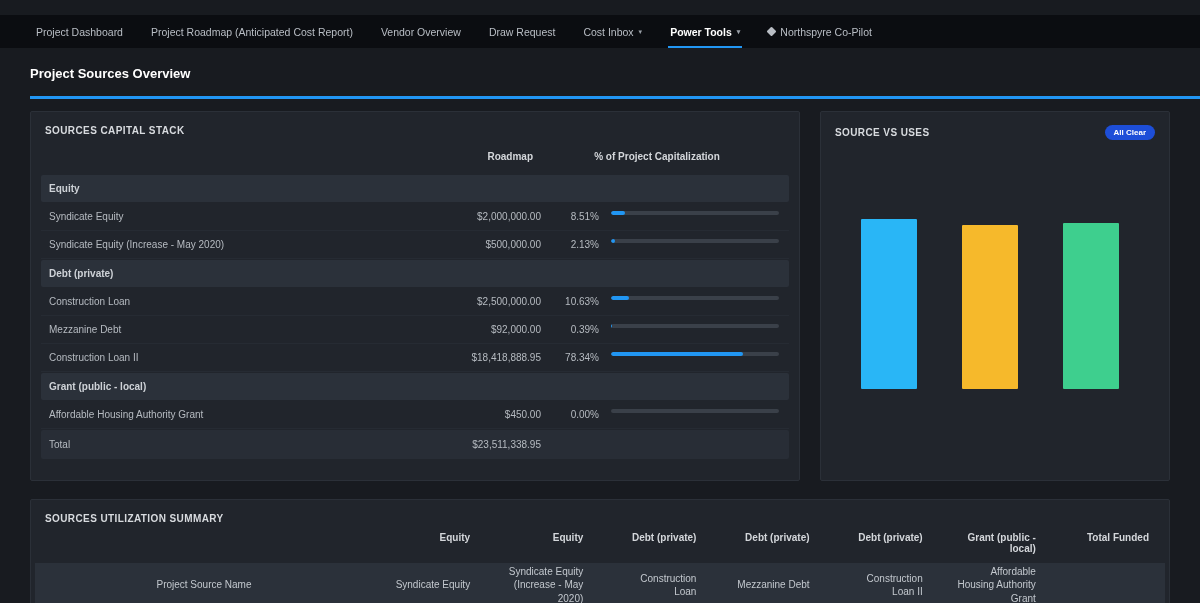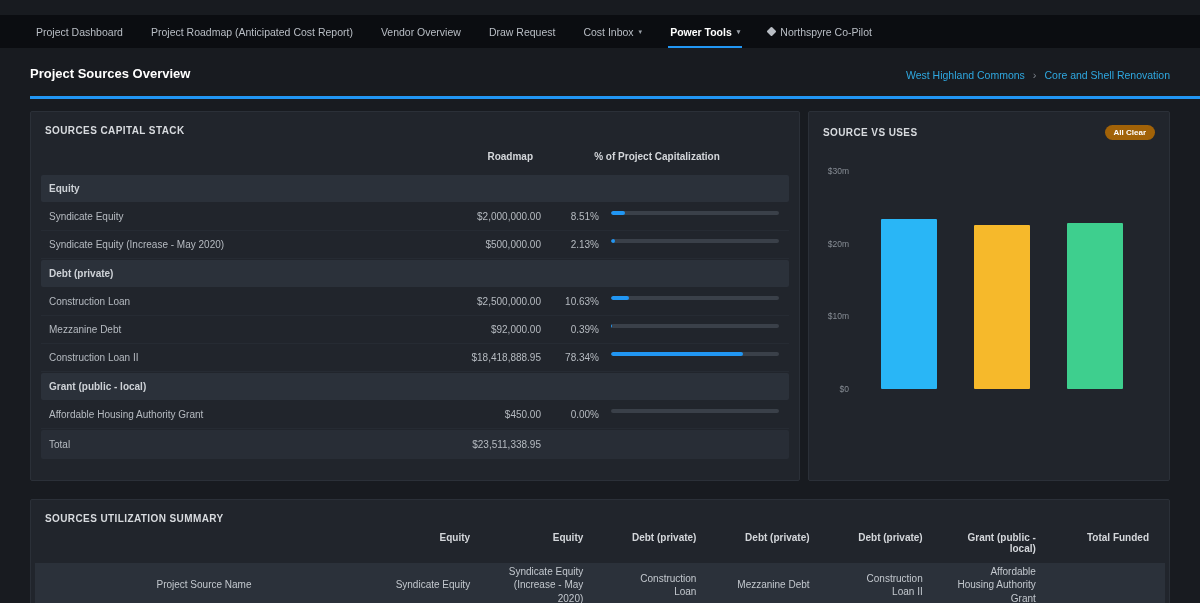--- a/index.html
+++ b/index.html
@@ -19,27 +19,27 @@
 
   
   .page-head { display:flex; justify-content:space-between; align-items:flex-end; padding:18px 30px 0 30px; }
   .page-title { font-size:13px; font-weight:bold; color:#ffffff; }
   .breadcrumb { font-size:10.5px; display:flex; align-items:center; gap:8px; }
   .crumb { color:#2fa8e0; cursor:pointer; }
   .crumb-sep { color:#7d838b; font-size:11px; }
   .head-divider { height:3px; background:#2196f3; margin:15px 0 0 30px; }
 
   
-  .row-cards { display:flex; gap:8px; margin:12px 30px 0 30px;border-radius:6px; }
+  .row-cards { display:flex; gap:20px; margin:12px 30px 0 30px;border-radius:6px; }
   .card { background:#21252c; border:1px solid #2b3038; border-radius:2px; }
   .card-cap { width:770px; height:370px; }
   .card-chart { flex:1; height:370px; display:flex; flex-direction:column; }
   .card-head { display:flex; justify-content:space-between; align-items:center; padding:13px 14px 11px 14px; }
   .card-title { font-size:10px; font-weight:bold; letter-spacing:.4px; color:#d8dbdf; }
-  .badge { background:#a16207; color:#fff; font-size:8px; font-weight:bold; padding:3px 9px; border-radius:8px; }
+  .badge { background:#1d4ed8; color:#fff; font-size:8px; font-weight:bold; padding:3px 9px; border-radius:8px; }
 
   
   .cap-table { padding:0 10px; }
   .cap-header { display:flex; align-items:center; font-size:10px; font-weight:bold; color:#d4d7db; padding:4px 8px 12px 8px; }
   .cap-name { flex:1; padding-left:8px; }
   .cap-amount { width:150px; text-align:right; }
   .cap-pct { width:248px; display:flex; align-items:flex-start; }
   .cap-pct-h { width:248px; text-align:center; }
   .cap-row { display:flex; align-items:center; height:28px; border-bottom:1px solid #262b33;
              font-size:10px; color:#b6bbc1; }
@@ -97,25 +97,20 @@
       <span class="caret">▾</span>
     </div>
     <div class="nav-item">
       <span class="copilot-icon"></span>
       <span>Northspyre Co-Pilot</span>
     </div>
   </div>
 
 <div class="page-head">
   <div class="page-title">Project Sources Overview</div>
-  <div class="breadcrumb">
-    <span class="crumb">West Highland Commons</span>
-    <span class="crumb-sep">›</span>
-    <span class="crumb">Core and Shell Renovation</span>
-  </div>
 </div>
 <div class="head-divider"></div>
 
 <div class="row-cards">
 
   <div class="card card-cap">
     <div class="card-head">
       <div class="card-title">SOURCES CAPITAL STACK</div>
     </div>
     <div class="cap-table">
@@ -204,26 +199,20 @@
         </div>
     </div>
   </div>
 
   <div class="card card-chart">
     <div class="card-head">
       <div class="card-title">SOURCE VS USES</div>
       <div class="badge">All Clear</div>
     </div>
     <div class="chart-wrap">
-      <div class="y-axis">
-          <div class="ytick" style="top: 0%;">$30m</div>
-          <div class="ytick" style="top: 33.3333%;">$20m</div>
-          <div class="ytick" style="top: 66.6667%;">$10m</div>
-          <div class="ytick" style="top: 100%;">$0</div>
-        </div>
       <div class="plot">
         <div class="bars">
             <div class="bar" style="height: 78%; background: rgb(41, 182, 246);"></div>
             <div class="bar" style="height: 75.3333%; background: rgb(246, 185, 43);"></div>
             <div class="bar" style="height: 76.3333%; background: rgb(62, 207, 142);"></div>
           </div>
       </div>
     </div>
   </div>
 

